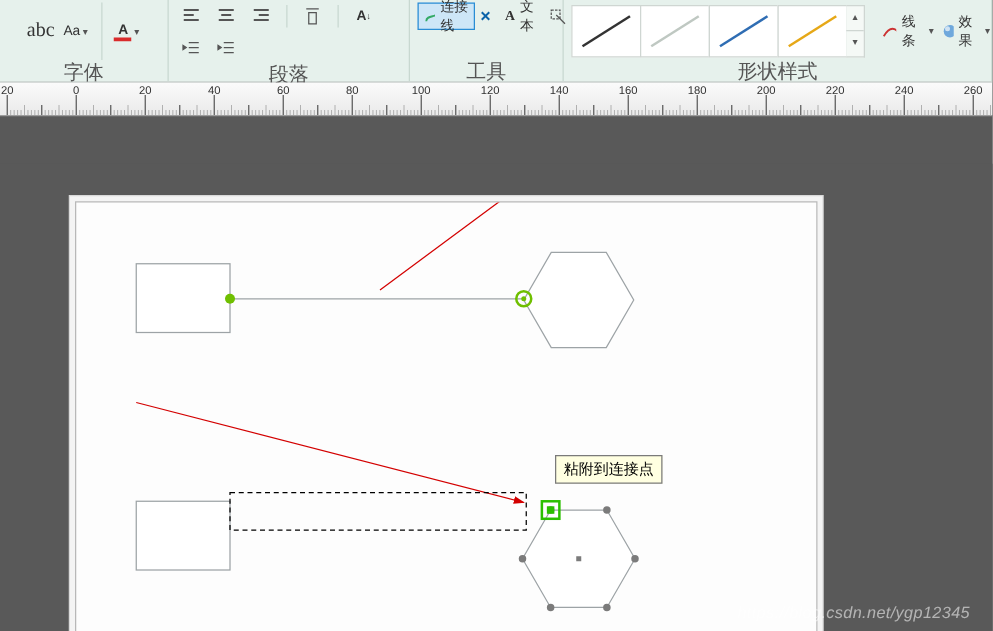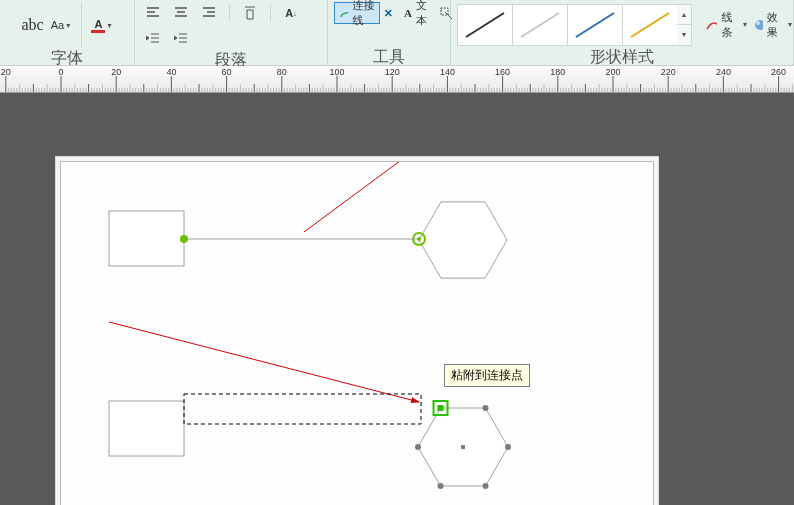--- a/index.html
+++ b/index.html
@@ -511,13 +511,14 @@
         <circle cx="379.5" cy="323.97114317029974" r="3" fill="#7b7b7b"></circle>
         <circle cx="357" cy="285" r="3" fill="#7b7b7b"></circle>
         <circle cx="379.5" cy="246.02885682970026" r="3" fill="#7b7b7b"></circle>
         <circle cx="424.5" cy="246.02885682970026" r="3" fill="#7b7b7b"></circle>
         <rect x="400" y="283" width="4" height="4" fill="#7b7b7b"></rect>
         <rect x="372.5" y="239.02885682970026" width="14" height="14" fill="none" stroke="#2bbf00" stroke-width="2"></rect>
         <rect x="376.5" y="243.02885682970026" width="6" height="6" fill="#2bbf00"></rect>
       </svg>
     <div class="tooltip">粘附到连接点</div>
   </div>
+  <div class="watermark">https://blog.csdn.net/ygp12345</div>
 </div>
 
 </body></html>

